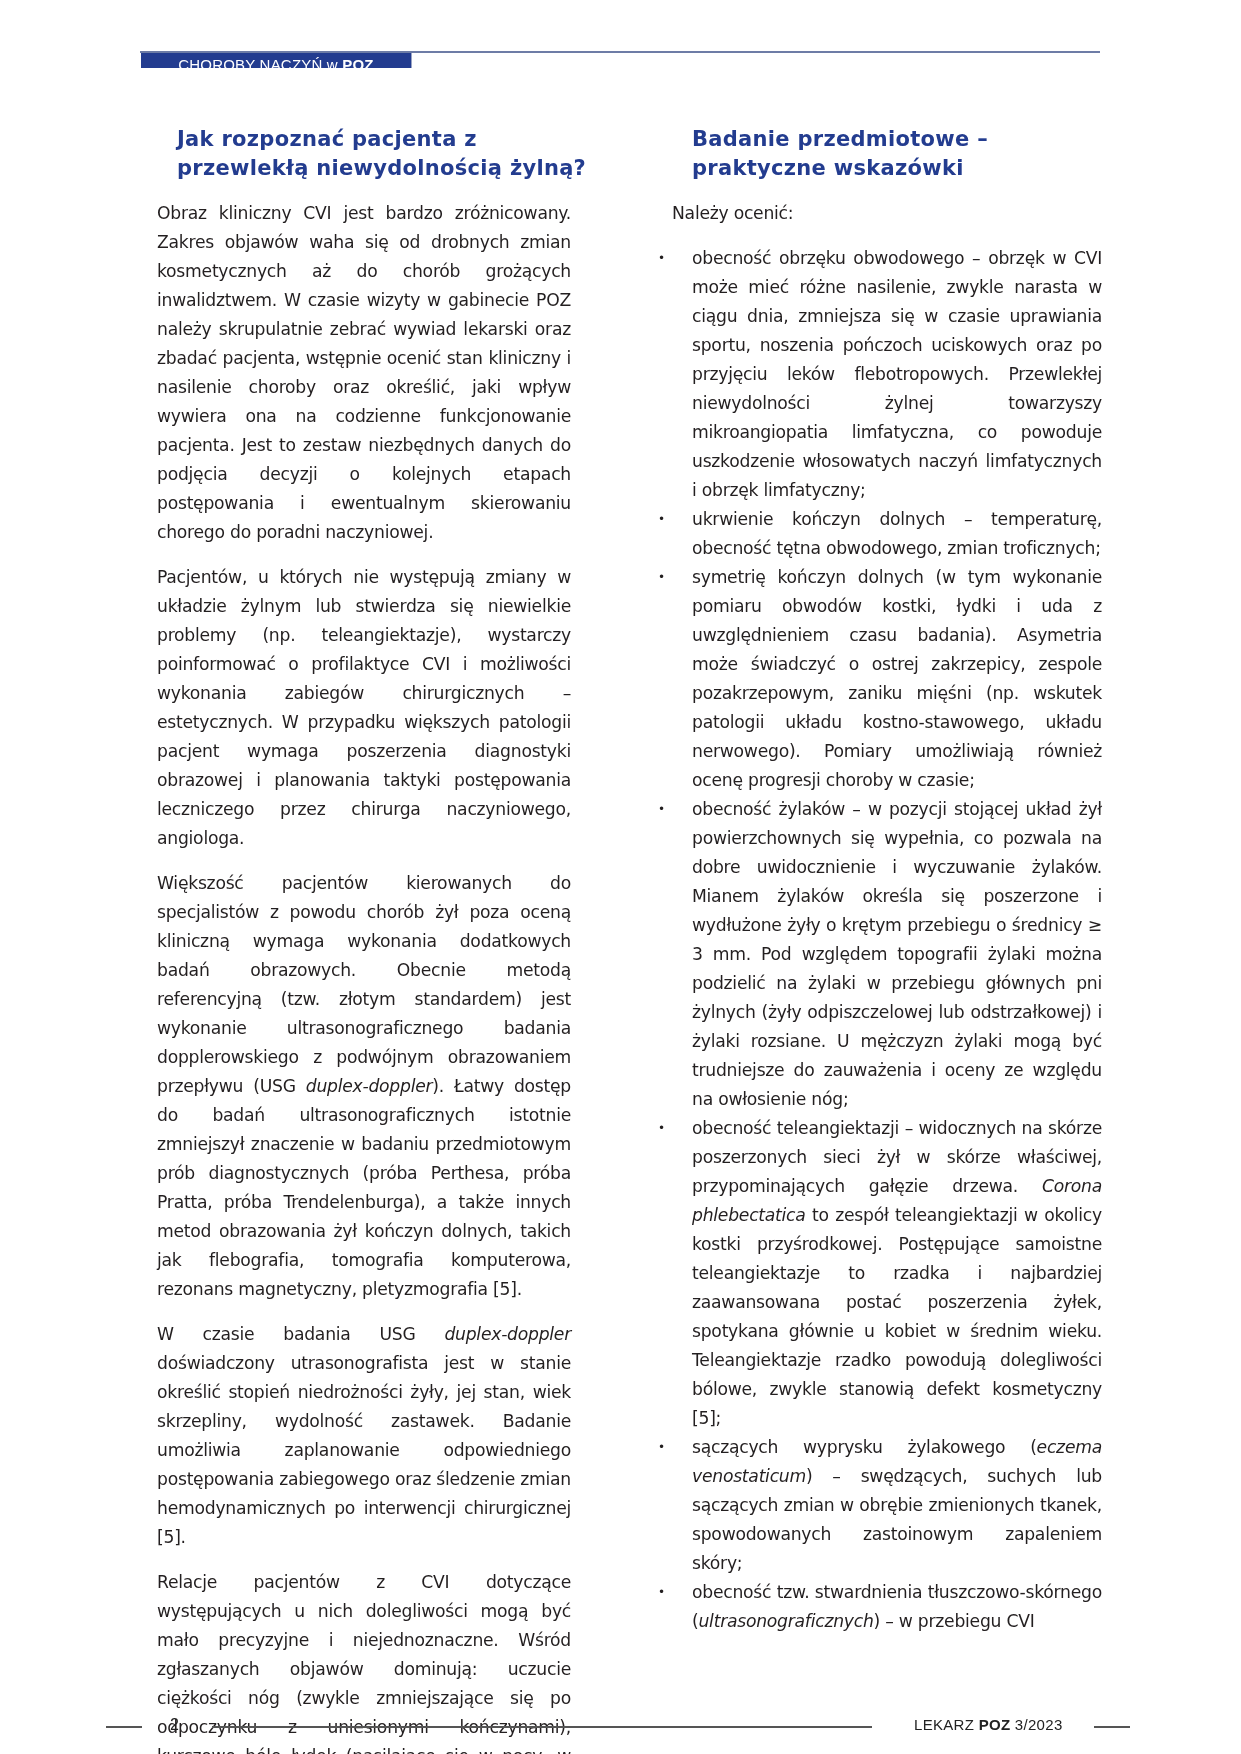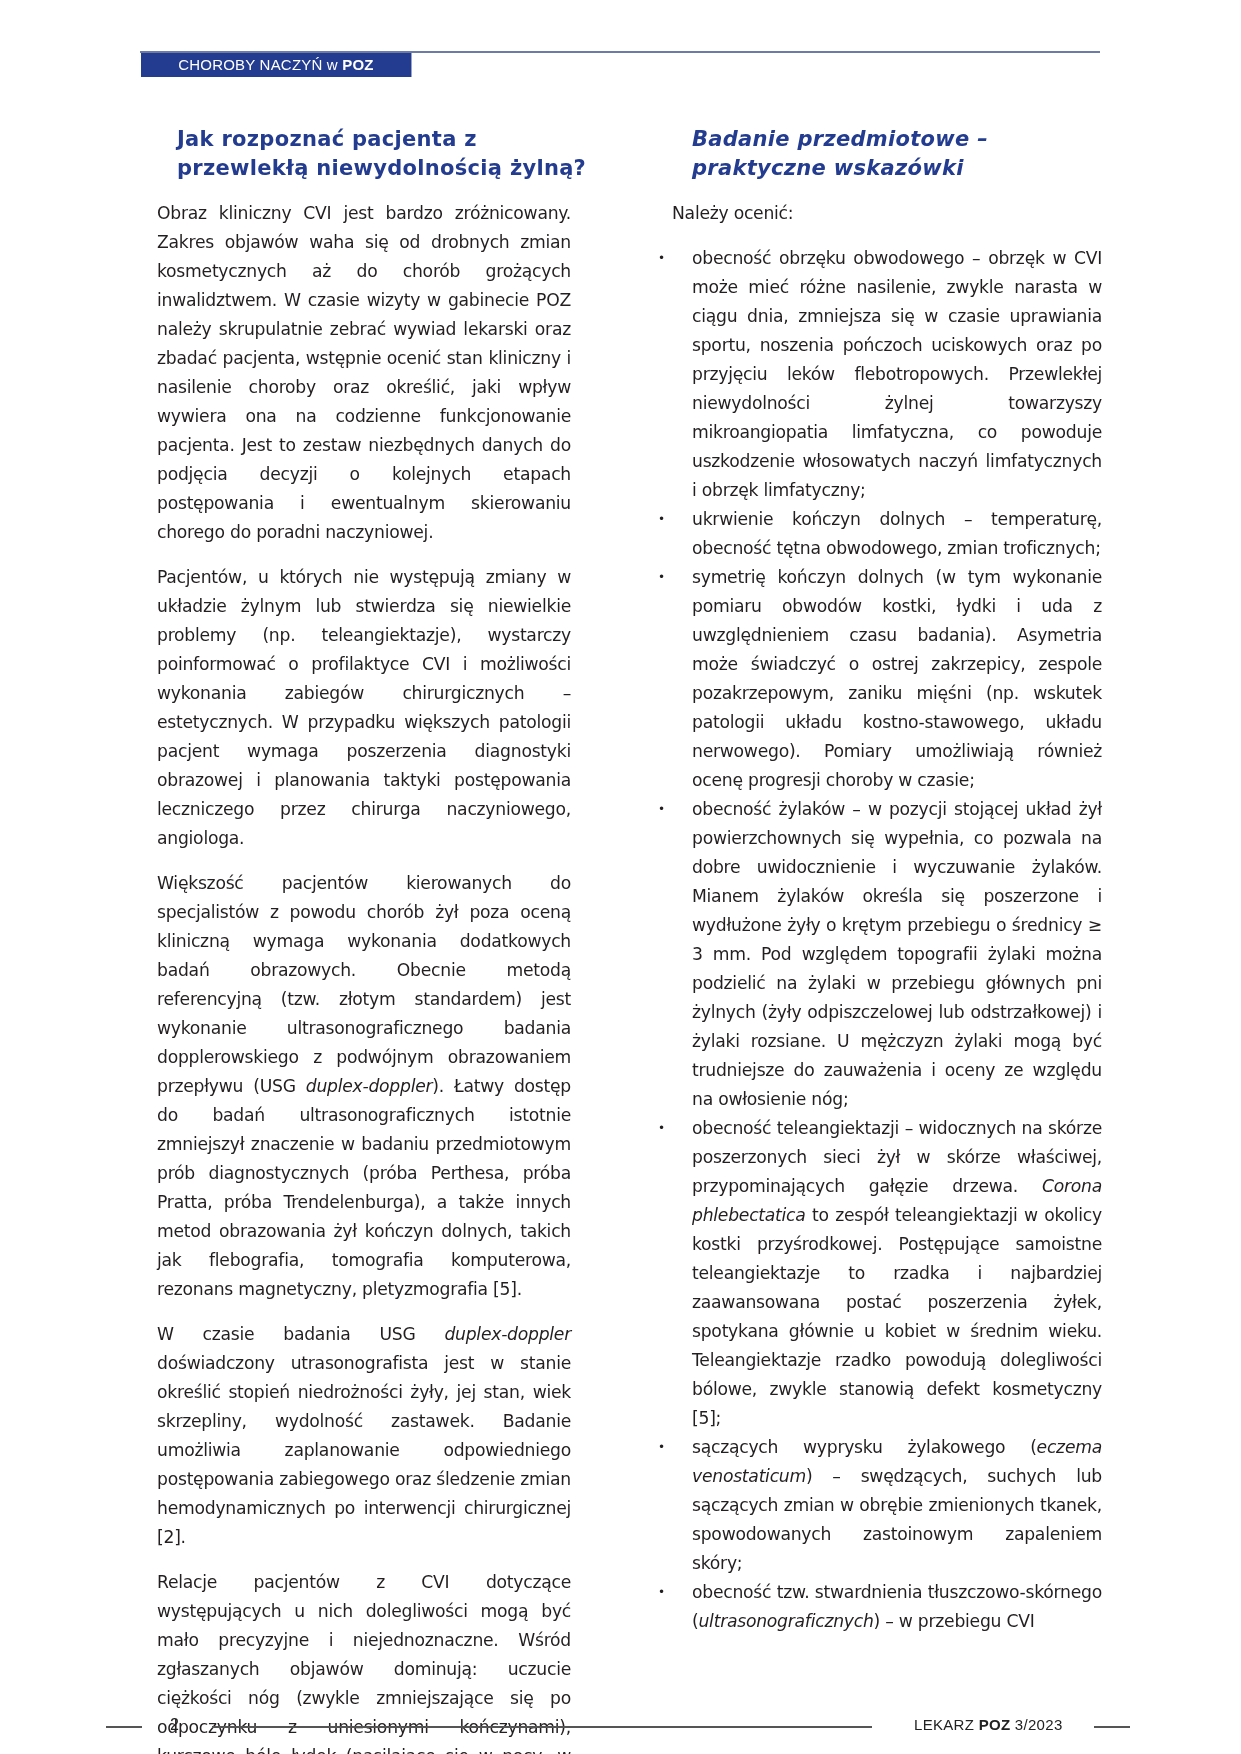--- a/index.html
+++ b/index.html
@@ -1,29 +1,29 @@
 <!DOCTYPE html>
 <html><head>
   <meta charset="utf-8">
   <style>
     html, body { margin:0; padding:0; background:#ffffff; }
     body { width:1241px; height:1754px; position:relative; overflow:hidden;
            font-family:"DejaVu Sans", sans-serif; color:#231f20; }
     .top-rule { position:absolute; left:140px; top:51px; width:960px; height:2px; background:#6d7ca6; }
-    .header-tab { position:absolute; left:141px; top:53px; width:270px; height:24px; background:#233c8f;
+    .header-tab { position:absolute; left:141px; top:53px; width:270px; height:15px; background:#233c8f;
                   color:#ffffff; font-family:"Liberation Sans", sans-serif; font-size:15px; line-height:24px;
                   text-align:center; letter-spacing:0.2px; border-right:1px solid #9aa4c4; }
     .header-tab b { font-weight:bold; }
     .col { position:absolute; top:125px; width:446px; }
     .col-left { left:141px; }
     .col-right { left:656px; }
     h2 { margin:0; color:#233c8f; font-family:"DejaVu Sans", sans-serif; font-weight:bold;
          font-size:21px; line-height:29px; letter-spacing:0.3px; }
     .col-left h2 { padding-left:36px; margin-bottom:14px; }
-    .col-right h2 { padding-left:36px; margin-bottom:7px;font-style:italic; }
+    .col-right h2 { padding-left:36px; margin-bottom:7px; }
     p { margin:16px; font-size:17.2px; line-height:29px; text-align:justify; letter-spacing:-0.25px; }
     ul { list-style:none; margin:0; padding:0; }
     li { position:relative; padding-left:36px; font-size:17.2px; line-height:29px; text-align:justify; letter-spacing:-0.25px; }
     li .bullet { position:absolute; left:2px; top:0; font-size:12px; }
     i { }
     .footer { position:absolute; top:1716px; left:0; width:1241px; height:20px; font-family:"Liberation Sans", sans-serif; }
     .f-dash-l { position:absolute; left:106px; top:10px; width:36px; height:1.5px; background:#555; }
     .f-page { position:absolute; left:170px; top:0; font-size:16px; color:#222; }
     .f-rule { position:absolute; left:212px; top:10px; width:660px; height:1.5px; background:#555; }
     .f-journal { position:absolute; left:902px; top:0; font-size:15px; color:#222; letter-spacing:0.3px;margin-left:12px; }
@@ -34,21 +34,21 @@
 <body>
 
 <div class="top-rule"></div>
 <div class="header-tab"><span>CHOROBY NACZYŃ w </span><b>POZ</b></div>
 
 <div class="col col-left">
   <h2>Jak rozpoznać pacjenta z przewlekłą niewydolnością żylną?</h2>
   <p>Obraz kliniczny CVI jest bardzo zróżnicowany. Zakres objawów waha się od drobnych zmian kosmetycznych aż do chorób grożących inwalidztwem. W czasie wizyty w gabinecie POZ należy skrupulatnie zebrać wywiad lekarski oraz zbadać pacjenta, wstępnie ocenić stan kliniczny i nasilenie choroby oraz określić, jaki wpływ wywiera ona na codzienne funkcjonowanie pacjenta. Jest to zestaw niezbędnych danych do podjęcia decyzji o kolejnych etapach postępowania i ewentualnym skierowaniu chorego do poradni naczyniowej.</p>
   <p>Pacjentów, u których nie występują zmiany w układzie żylnym lub stwierdza się niewielkie problemy (np. teleangiektazje), wystarczy poinformować o profilaktyce CVI i możliwości wykonania zabiegów chirurgicznych – estetycznych. W przypadku większych patologii pacjent wymaga poszerzenia diagnostyki obrazowej i planowania taktyki postępowania leczniczego przez chirurga naczyniowego, angiologa.</p>
   <p><span>Większość pacjentów  kierowanych do specjalistów z powodu chorób żył poza oceną kliniczną wymaga wykonania dodatkowych badań obrazowych. Obecnie metodą referencyjną (tzw. złotym standardem) jest wykonanie ultrasonograficznego badania dopplerowskiego z podwójnym obrazowaniem przepływu (USG </span><i>duplex-doppler</i><span>). Łatwy dostęp do badań ultrasonograficznych istotnie zmniejszył znaczenie w badaniu przedmiotowym prób diagnostycznych (próba Perthesa, próba Pratta, próba Trendelenburga), a także innych metod obrazowania żył kończyn dolnych, takich jak flebografia, tomografia komputerowa, rezonans magnetyczny, pletyzmografia [5].</span></p>
-  <p><span>W czasie badania USG </span><i>duplex-doppler</i><span> doświadczony utrasonografista jest w stanie określić stopień niedrożności żyły, jej stan, wiek skrzepliny, wydolność zastawek. Badanie umożliwia zaplanowanie odpowiedniego postępowania zabiegowego oraz śledzenie zmian hemodynamicznych po interwencji chirurgicznej [2].</span></p>
+  <p><span>W czasie badania USG </span><i>duplex-doppler</i><span> doświadczony utrasonografista jest w stanie określić stopień niedrożności żyły, jej stan, wiek skrzepliny, wydolność zastawek. Badanie umożliwia zaplanowanie odpowiedniego postępowania zabiegowego oraz śledzenie zmian hemodynamicznych po interwencji chirurgicznej [5].</span></p>
   <p>Relacje pacjentów z CVI dotyczące występujących u nich dolegliwości mogą być mało precyzyjne i niejednoznaczne. Wśród zgłaszanych objawów dominują: uczucie ciężkości nóg (zwykle zmniejszające się po odpoczynku z uniesionymi kończynami), kurczowe bóle łydek (nasilające się w nocy, w pozycji stojącej i siedzącej oraz przy upałach), parestezje, zespół niespokojnych nóg, świąd [5].</p>
 </div>
 
 <div class="col col-right">
   <h2>Badanie przedmiotowe – praktyczne wskazówki</h2>
   <p>Należy ocenić:</p>
   <ul>
     <li><span class="bullet">•</span><span>obecność obrzęku obwodowego – obrzęk w CVI może mieć różne nasilenie, zwykle narasta w ciągu dnia, zmniejsza się w czasie uprawiania sportu, noszenia pończoch uciskowych oraz po przyjęciu leków flebotropowych. Przewlekłej niewydolności żylnej towarzyszy mikroangiopatia limfatyczna, co powoduje uszkodzenie włosowatych naczyń limfatycznych i obrzęk limfatyczny;</span></li>
     <li><span class="bullet">•</span><span>ukrwienie kończyn dolnych – temperaturę, obecność tętna obwodowego, zmian troficznych;</span></li>
     <li><span class="bullet">•</span><span>symetrię kończyn dolnych (w tym wykonanie pomiaru obwodów kostki, łydki i uda z uwzględnieniem czasu badania). Asymetria może świadczyć o ostrej zakrzepicy, zespole pozakrzepowym, zaniku mięśni (np. wskutek patologii układu kostno-stawowego, układu nerwowego). Pomiary umożliwiają również ocenę progresji choroby w czasie;</span></li>

